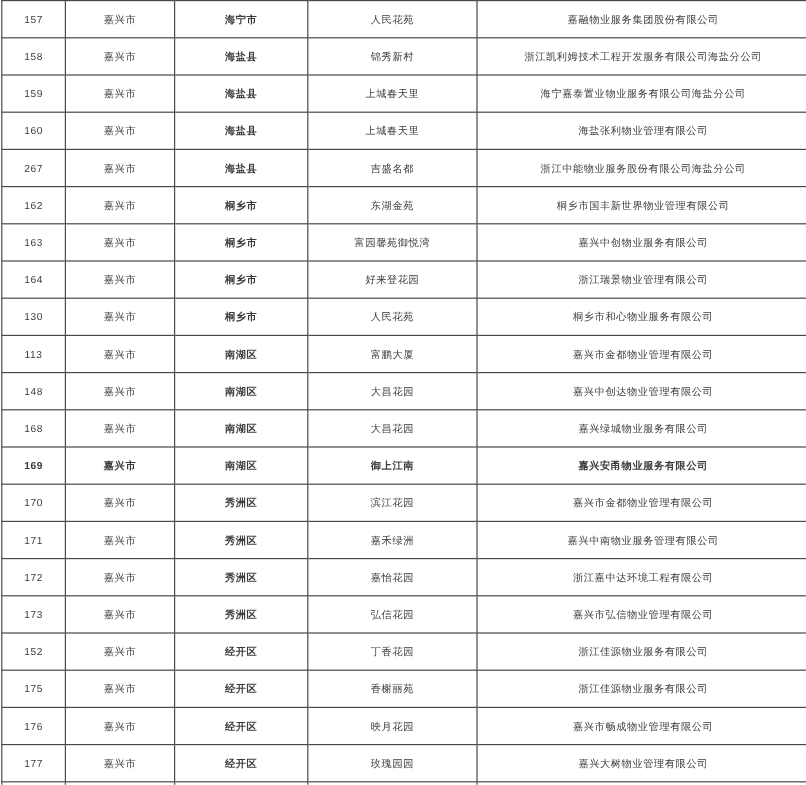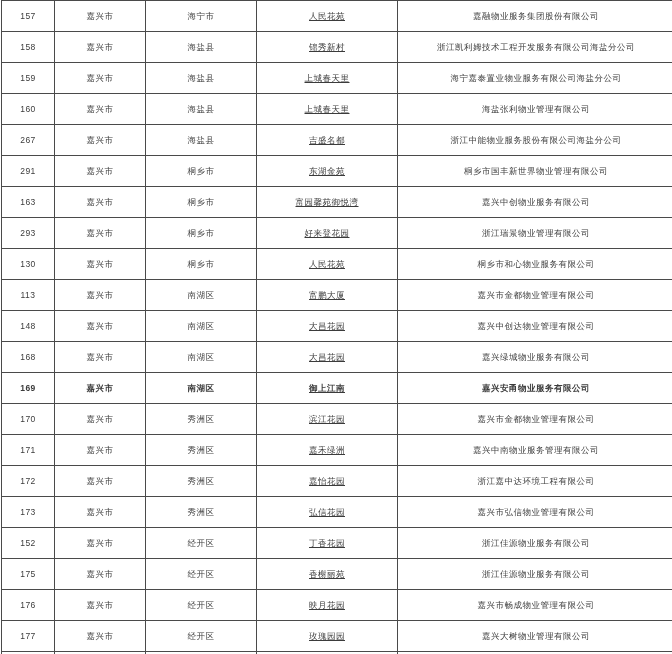--- a/index.html
+++ b/index.html
@@ -31,22 +31,22 @@
     line-height: 30px;
     white-space: nowrap;
     overflow: hidden;
     
     filter: blur(0.45px);
     opacity: 0.92;
   }
   
   .col-idx   { width: 52px; }
   .col-city  { width: 90px; }
-  .col-dist  { width: 110px; }
-  .col-name  { width: 140px; text-decoration: underline; }
+  .col-dist  { width: 110px; font-weight: bold; }
+  .col-name  { width: 140px; }
   .col-comp  { width: 276px; }
 
   
   tr.row-focus td {
     filter: none;
     opacity: 1;
     color: #000000;
     font-size: 14px;
     font-weight: 600;
     letter-spacing: 2px;
@@ -98,35 +98,35 @@
         <td class="col-comp">海盐张利物业管理有限公司</td>
       </tr>
       <tr>
         <td class="col-idx">267</td>
         <td class="col-city">嘉兴市</td>
         <td class="col-dist">海盐县</td>
         <td class="col-name">吉盛名都</td>
         <td class="col-comp">浙江中能物业服务股份有限公司海盐分公司</td>
       </tr>
       <tr>
-        <td class="col-idx">291</td>
+        <td class="col-idx">162</td>
         <td class="col-city">嘉兴市</td>
         <td class="col-dist">桐乡市</td>
         <td class="col-name">东湖金苑</td>
         <td class="col-comp">桐乡市国丰新世界物业管理有限公司</td>
       </tr>
       <tr>
         <td class="col-idx">163</td>
         <td class="col-city">嘉兴市</td>
         <td class="col-dist">桐乡市</td>
         <td class="col-name">富园馨苑御悦湾</td>
         <td class="col-comp">嘉兴中创物业服务有限公司</td>
       </tr>
       <tr>
-        <td class="col-idx">293</td>
+        <td class="col-idx">164</td>
         <td class="col-city">嘉兴市</td>
         <td class="col-dist">桐乡市</td>
         <td class="col-name">好来登花园</td>
         <td class="col-comp">浙江瑞景物业管理有限公司</td>
       </tr>
       <tr>
         <td class="col-idx">130</td>
         <td class="col-city">嘉兴市</td>
         <td class="col-dist">桐乡市</td>
         <td class="col-name">人民花苑</td>

